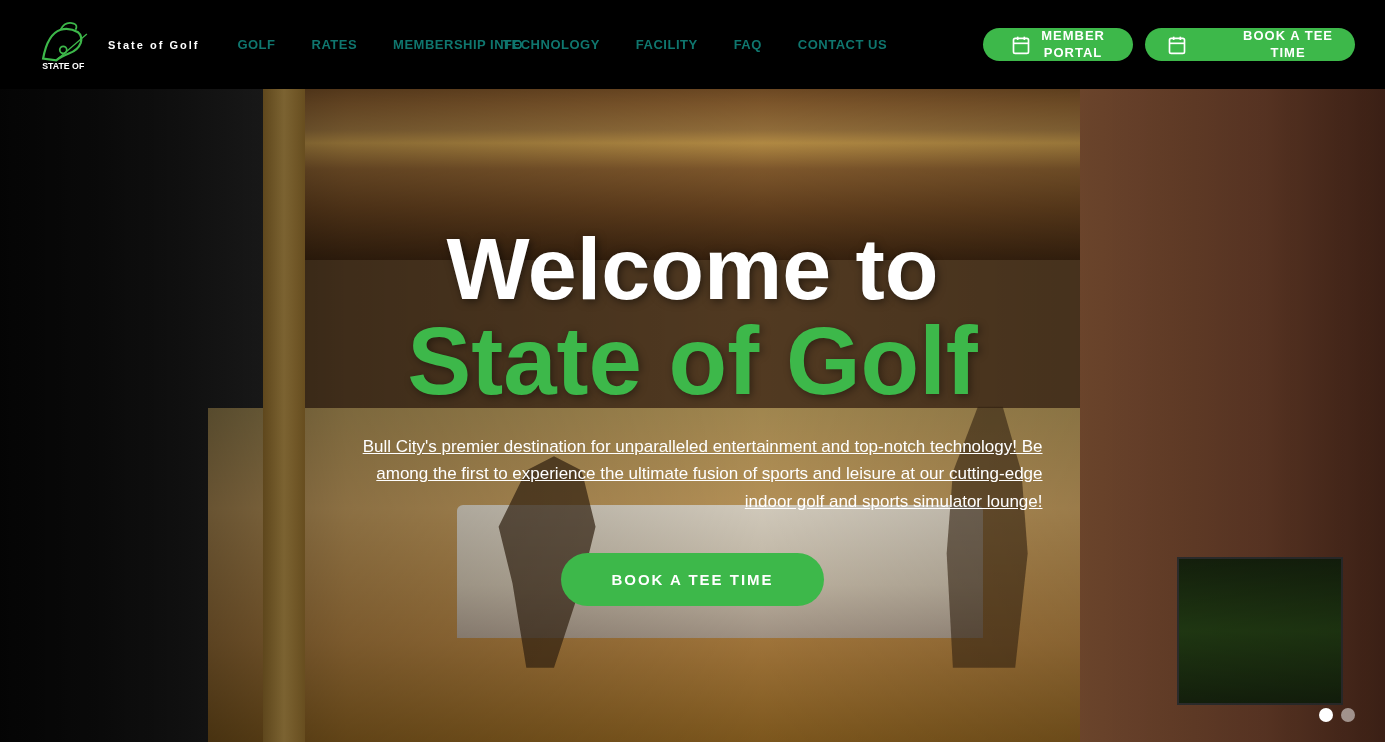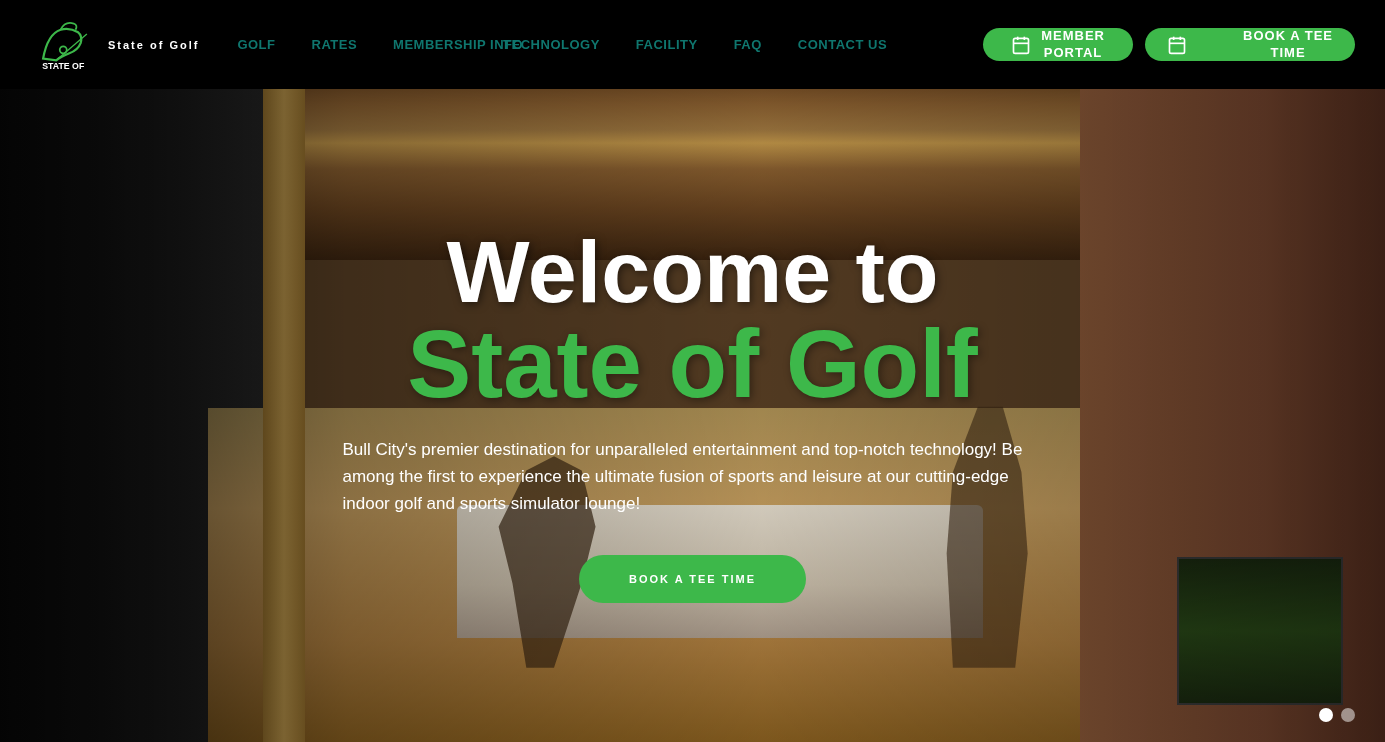--- a/index.html
+++ b/index.html
@@ -132,30 +132,31 @@
       text-shadow: 2px 2px 8px rgba(0,0,0,0.4);
       margin-bottom: 24px;
     }
 
     .hero-subtitle {
       font-size: 17px;
       color: #ffffff;
       max-width: 700px;
       line-height: 1.6;
       margin-bottom: 38px;
-      text-align: left;
+      text-align: right;
+      text-decoration: underline;
     }
 
     .btn-book-hero {
       background: #3db84a;
       color: #fff;
       border: none;
       border-radius: 50px;
       padding: 18px 50px;
-      font-size: 11px;
+      font-size: 15px;
       font-weight: 800;
       letter-spacing: 2px;
       text-transform: uppercase;
       cursor: pointer;
     }
 
     
     .pagination-dots {
       position: absolute;
       bottom: 20px;

